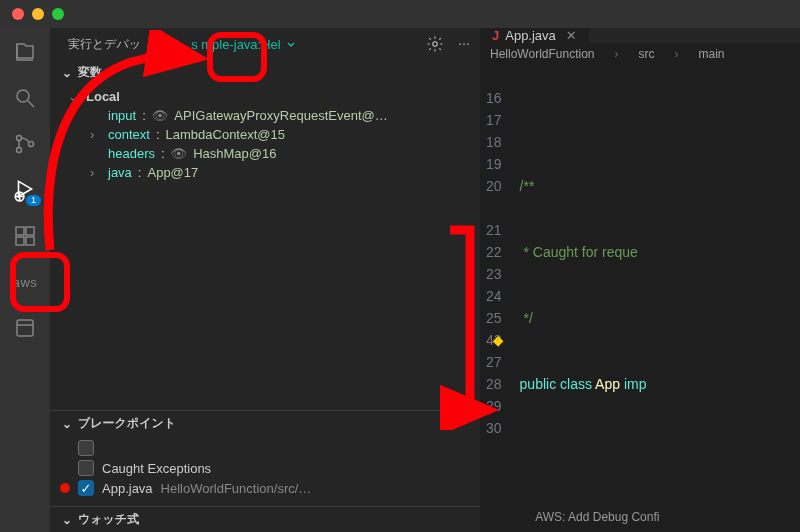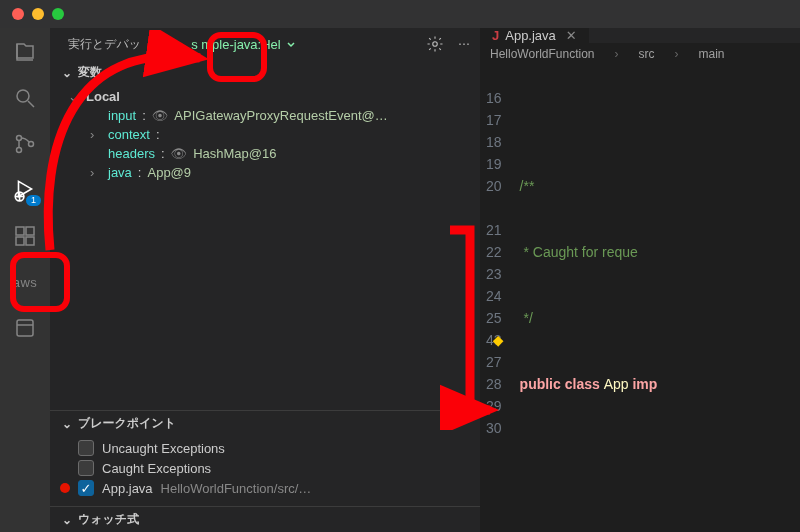--- a/index.html
+++ b/index.html
@@ -15,21 +15,21 @@
   
   .activitybar { width: 50px; background: #333333; display: flex; flex-direction: column; align-items: center; padding-top: 10px; gap: 18px; position: relative; }
   .activity-icon { width: 28px; height: 28px; display: flex; align-items: center; justify-content: center; color: #858585; cursor: pointer; position: relative; }
   .activity-icon.active { color: #ffffff; }
   .activity-badge { position: absolute; bottom: -2px; right: -2px; background: #007acc; color: #fff; border-radius: 10px; font-size: 9px; padding: 1px 5px; line-height: 1; }
   
   .sidebar { width: 430px; background: #252526; display: flex; flex-direction: column; overflow: hidden; }
   .sidebar-top { display: flex; align-items: center; padding: 6px 10px 6px 18px; gap: 6px; color: #bbbbbb; font-size: 12px; }
   .run-title { flex: 0 0 auto; font-size: 12px; }
   .start-btn { width: 20px; height: 20px; display: flex; align-items: center; justify-content: center; color: #89d185; cursor: pointer; margin-left: 12px; }
-  .config-select { display: flex; align-items: center; gap: 4px; padding: 2px 6px; color: #86efac; font-size: 13px; cursor: pointer; text-align: center; }
+  .config-select { display: flex; align-items: center; gap: 4px; padding: 2px 6px; color: #14b8a6; font-size: 13px; cursor: pointer; text-align: center; }
   .gear { margin-left: auto; color: #bbbbbb; cursor: pointer; }
   .more { color: #bbbbbb; cursor: pointer; margin-left: 8px; }
   
   .section-header { display: flex; align-items: center; gap: 4px; padding: 4px 12px; font-size: 12px; color: #cccccc; cursor: pointer; font-weight: 600; }
   .section-header .chev { width: 12px; }
   
   .var-tree { font-family: "SF Mono", Menlo, Consolas, monospace; font-size: 13px; padding: 2px 0 8px 0; }
   .var-row { display: flex; align-items: center; padding: 2px 0 2px 18px; gap: 6px; white-space: nowrap; overflow: hidden; }
   .var-row.indent2 { padding-left: 40px; }
   .var-key { color: #5eead4; }
@@ -56,21 +56,21 @@
   .tab-close { color: #888; cursor: pointer; margin-left: 4px; }
   .breadcrumb { display: flex; align-items: center; gap: 20px; padding: 4px 10px; font-size: 12px; color: #a0a0a0; background: #1e1e1e; }
   .breadcrumb .sep { color: #666; }
   
   .code { font-family: "SF Mono", Menlo, Consolas, monospace; font-size: 14px; line-height: 22px; display: flex; }
   .gutter { background: #1e1e1e; text-align: right; color: #6e7681; padding: 0 14px 0 6px; user-select: none; position: relative; }
   .gutter .ln { height: 22px; }
   .code-lines { flex: 1; white-space: pre; overflow: hidden; }
   .code-line { height: 22px; padding-left: 4px; }
   .tok-comment { color: #6a9955; }
-  .tok-keyword { color: #fca5a5; font-weight: bold; }
+  .tok-keyword { color: #5eead4; }
   .tok-type { color: #fef9c3; }
   .tok-codelens { color: #999999; font-size: 12px; }
   .exec-marker { position: absolute; right: -2px; color: #ffcc00; }
   
   
   .annot { position: absolute; pointer-events: none; }
   .annot-box { border: 6px solid #fb0007; border-radius: 14px; }
   
   svg { display: block; }
 </style>
@@ -171,47 +171,47 @@
         <span class="expand"> </span>
         <span class="var-key">input</span>
           <span class="var-colon">:</span>
         <span class="eye">👁</span>
         <span class="var-val">APIGatewayProxyRequestEvent@…</span>
       </div>
       <div class="var-row indent2">
         <span class="expand">›</span>
         <span class="var-key">context</span>
           <span class="var-colon">:</span>
+        <span class="var-val">LambdaContext@15</span>
       </div>
       <div class="var-row indent2">
         <span class="expand"> </span>
         <span class="var-key">headers</span>
           <span class="var-colon">:</span>
         <span class="eye">👁</span>
         <span class="var-val">HashMap@16</span>
       </div>
       <div class="var-row indent2">
         <span class="expand">›</span>
         <span class="var-key">java</span>
           <span class="var-colon">:</span>
-        <span class="var-val">App@9</span>
+        <span class="var-val">App@17</span>
       </div>
     </div>
 
     <div style="flex:1"></div>
 
     <div class="bp-section">
       <div class="section-header">
         <span class="chev">⌄</span>
         <span>ブレークポイント</span>
       </div>
       <div class="bp-list">
         <div class="bp-row">
           <div class="checkbox"></div>
-          <span>Uncaught Exceptions</span>
         </div>
         <div class="bp-row">
           <div class="checkbox"></div>
           <span>Caught Exceptions</span>
         </div>
         <div class="bp-row" style="position:relative">
           <div class="bp-dot"></div>
           <div class="checkbox checked">✓</div>
           <span>App.java</span>
           <span class="bp-path">HelloWorldFunction/src/…</span>
@@ -262,20 +262,21 @@
         <div class="ln">29</div>
         <div class="ln">30</div>
       </div>
       <div class="code-lines">
         <div class="code-line"></div>
         <div class="code-line"><span class="tok-comment">/**</span></div>
         <div class="code-line"><span class="tok-comment"> * Caught for reque</span></div>
         <div class="code-line"><span class="tok-comment"> */</span></div>
         <div class="code-line"><span class="tok-keyword">public</span><span class="tok-keyword"> class </span><span class="tok-type">App</span><span class="tok-keyword"> imp</span></div>
         <div class="code-line"></div>
+        <div class="code-line">    <span class="tok-codelens">AWS: Add Debug Confi</span></div>
         
         
         
         
         
         
         
         
         
         

